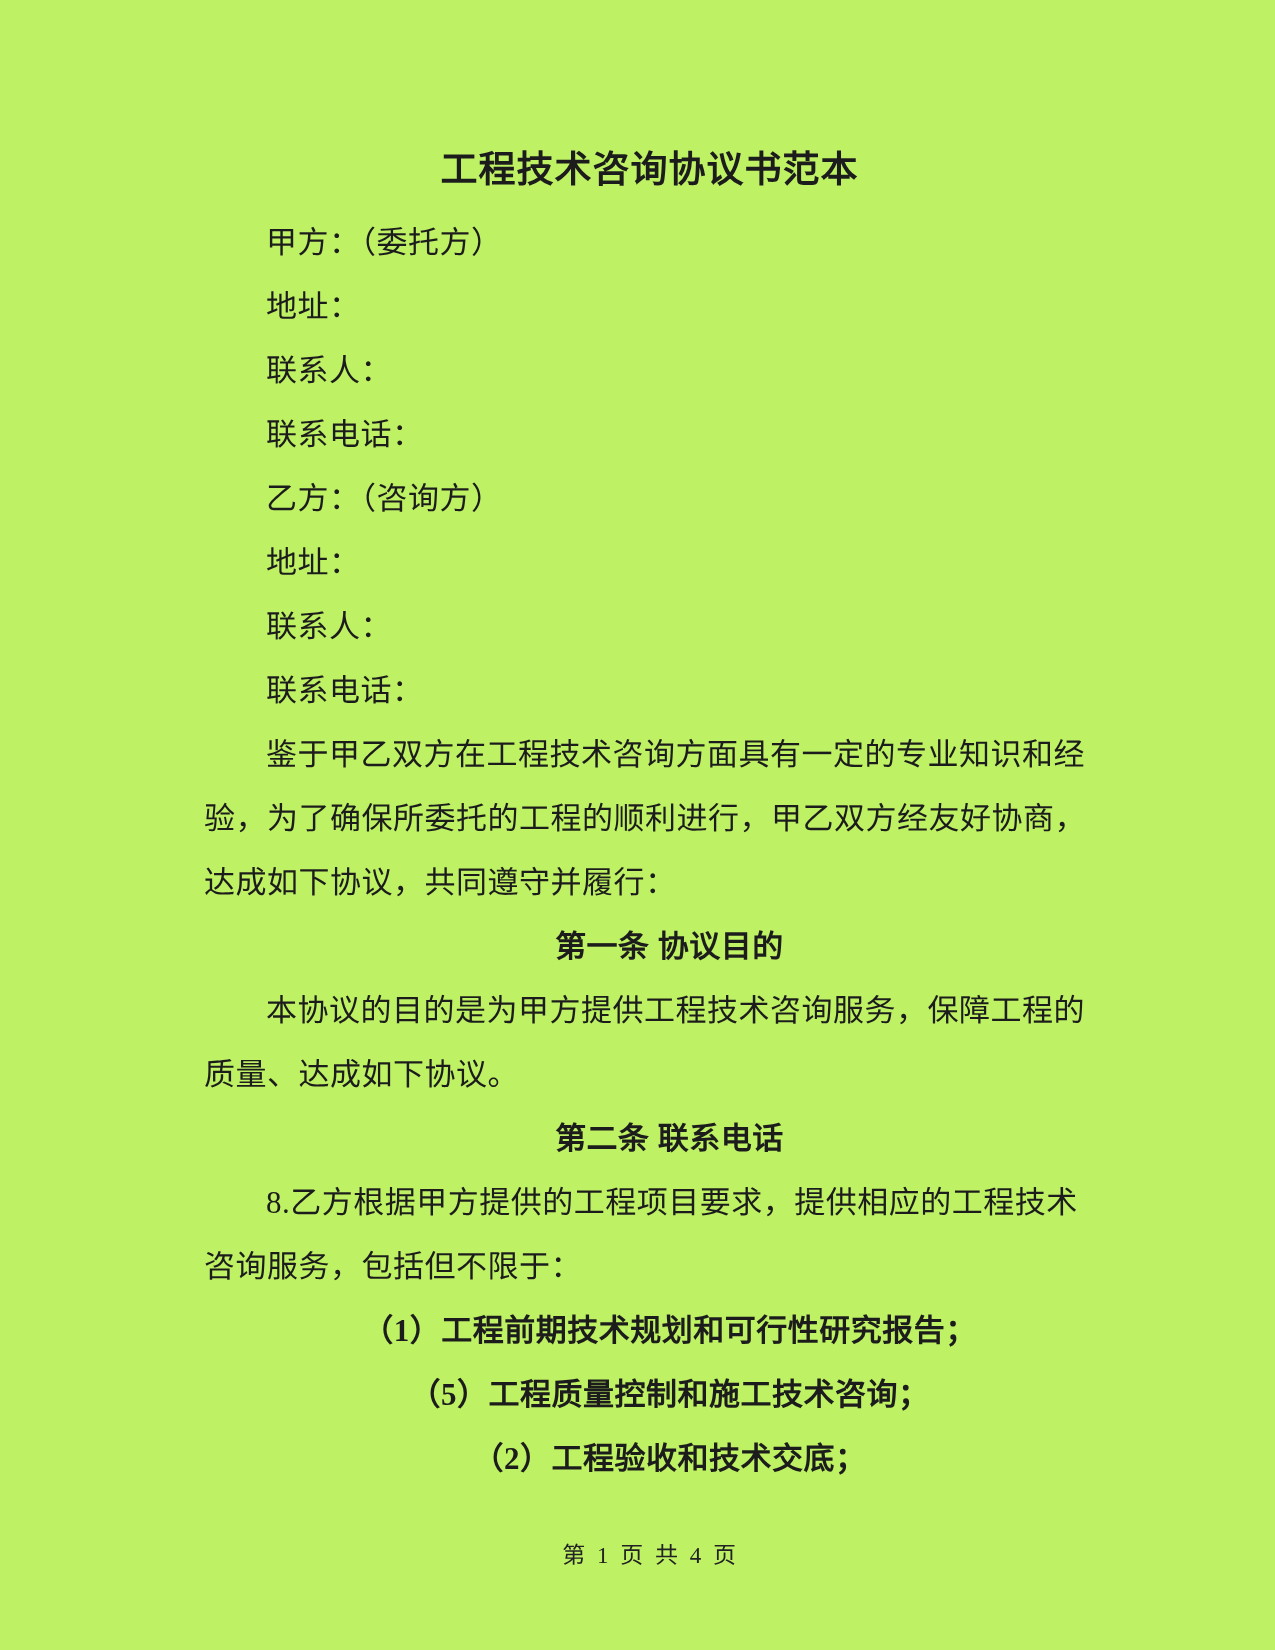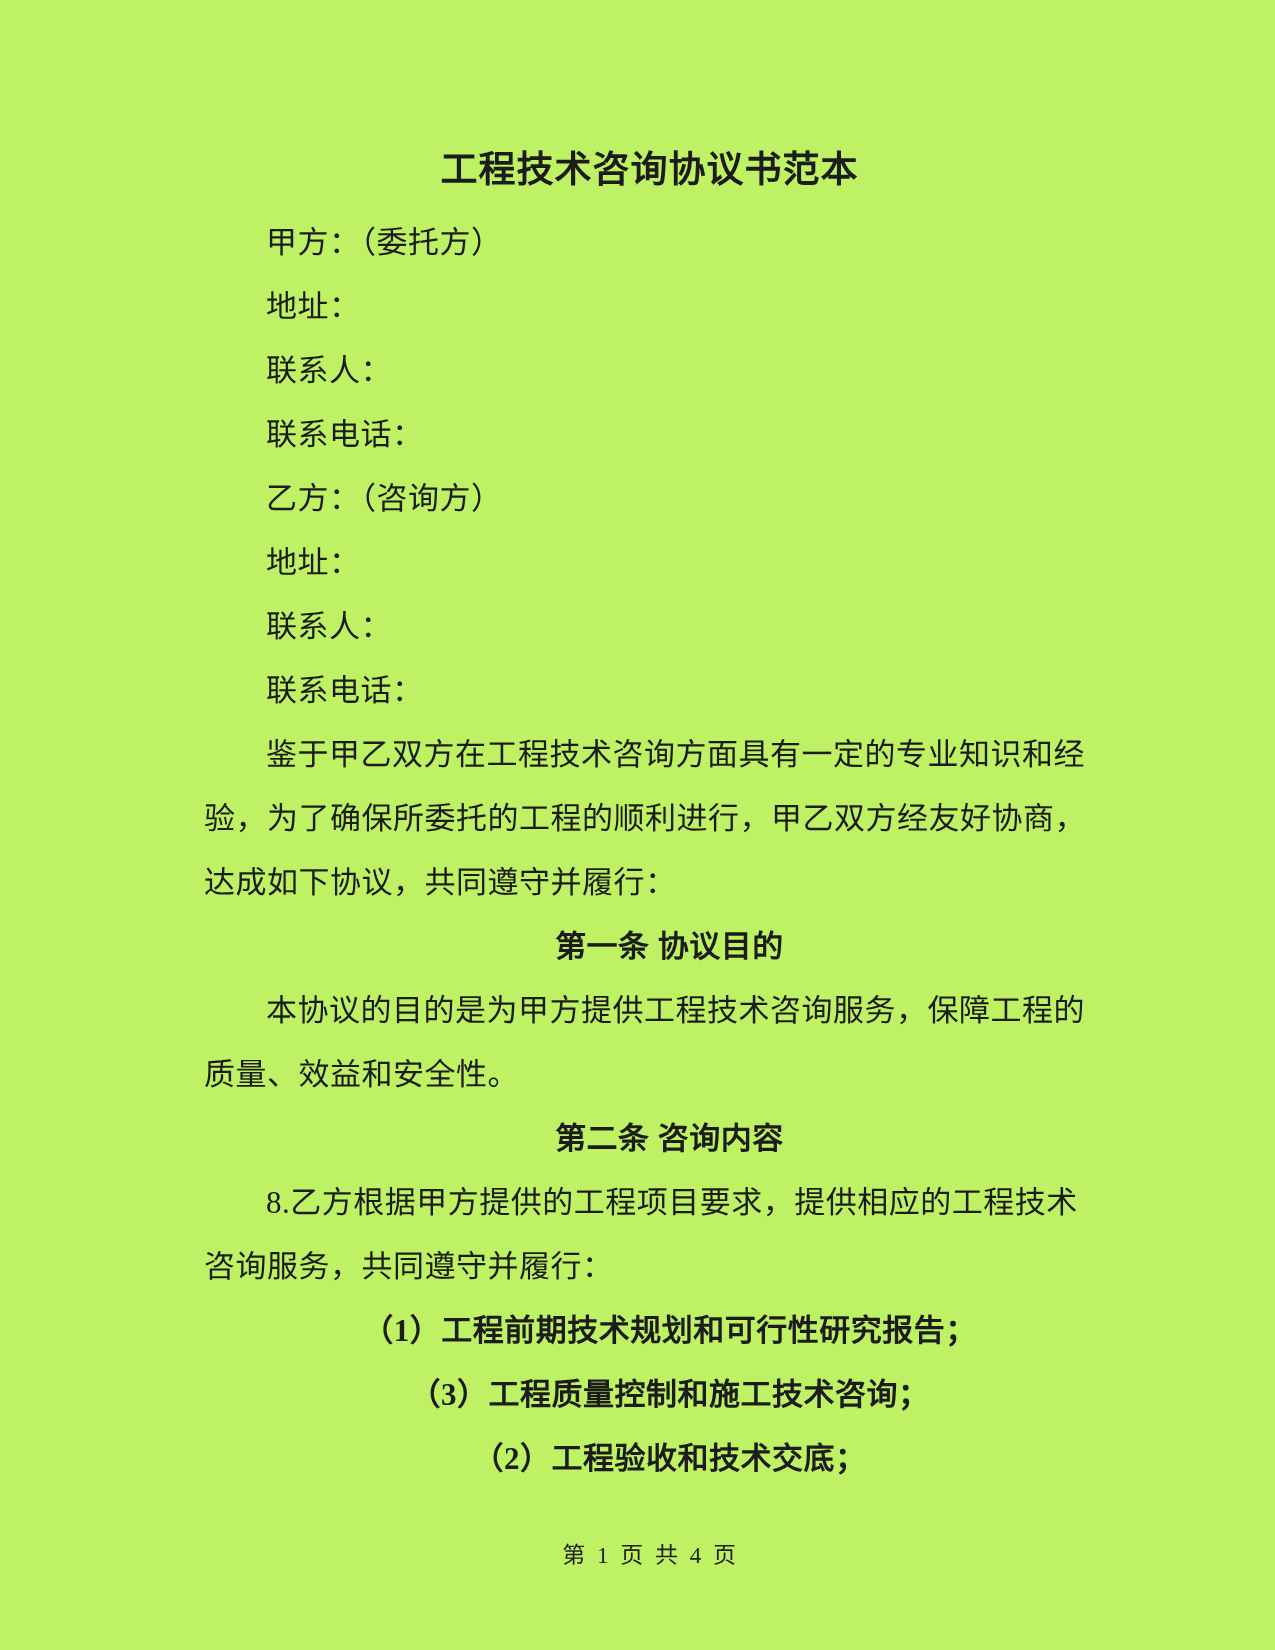--- a/index.html
+++ b/index.html
@@ -70,24 +70,24 @@
     <p class="line indent">联系电话：</p>
     <p class="line indent">乙方：（咨询方）</p>
     <p class="line indent">地址：</p>
     <p class="line indent">联系人：</p>
     <p class="line indent">联系电话：</p>
     <p class="line indent">鉴于甲乙双方在工程技术咨询方面具有一定的专业知识和经</p>
     <p class="line">验，为了确保所委托的工程的顺利进行，甲乙双方经友好协商，</p>
     <p class="line">达成如下协议，共同遵守并履行：</p>
     <p class="line indent bold">第一条 协议目的</p>
     <p class="line indent">本协议的目的是为甲方提供工程技术咨询服务，保障工程的</p>
-    <p class="line">质量、效益和安全性。</p>
-    <p class="line indent bold">第二条 咨询内容</p>
+    <p class="line">质量、达成如下协议。</p>
+    <p class="line indent bold">第二条 联系电话</p>
     <p class="line indent">8.乙方根据甲方提供的工程项目要求，提供相应的工程技术</p>
-    <p class="line">咨询服务，共同遵守并履行：</p>
+    <p class="line">咨询服务，包括但不限于：</p>
     <p class="line indent bold">（1）工程前期技术规划和可行性研究报告；</p>
-    <p class="line indent bold">（3）工程质量控制和施工技术咨询；</p>
+    <p class="line indent bold">（5）工程质量控制和施工技术咨询；</p>
     <p class="line indent bold">（2）工程验收和技术交底；</p>
   </div>
 
   <div class="page-footer">第 1 页 共 4 页</div>
 
 </div>
 
 </body></html>

